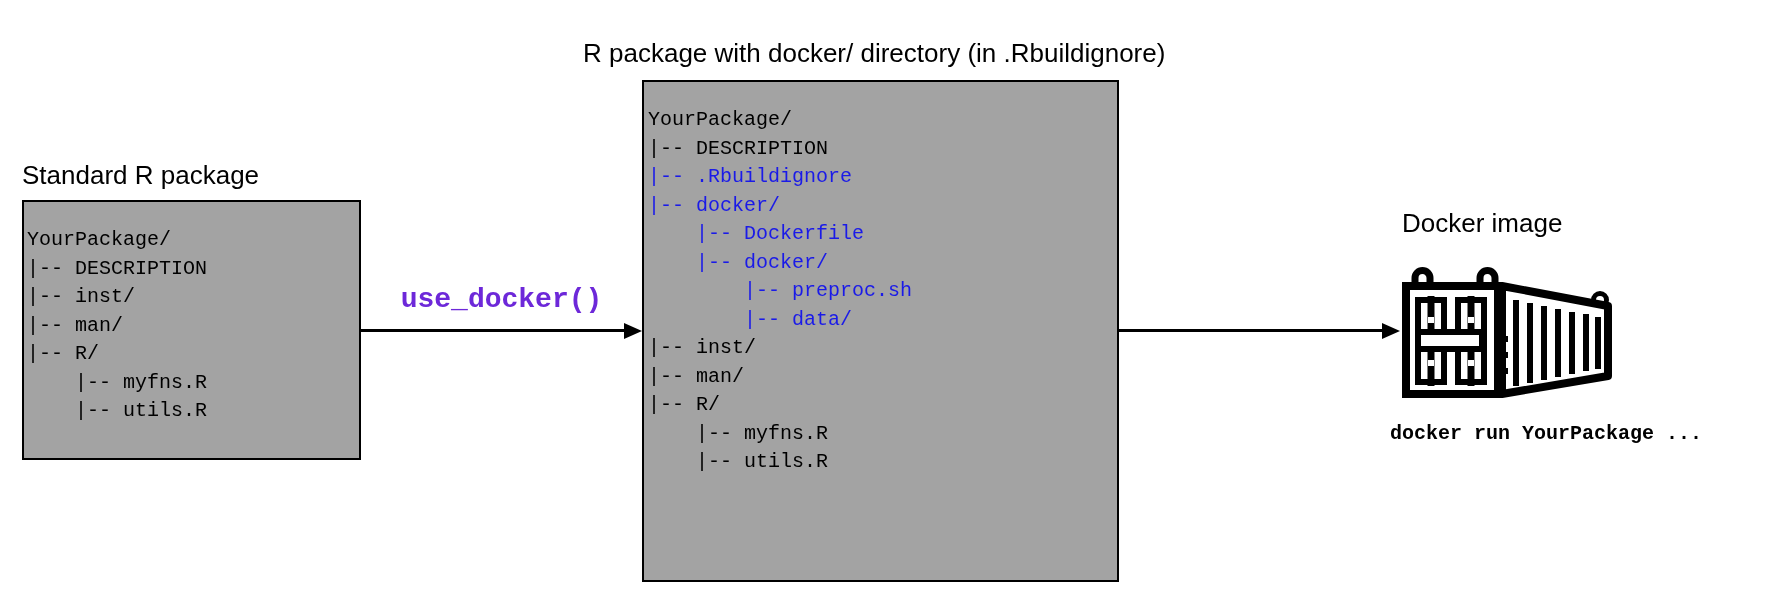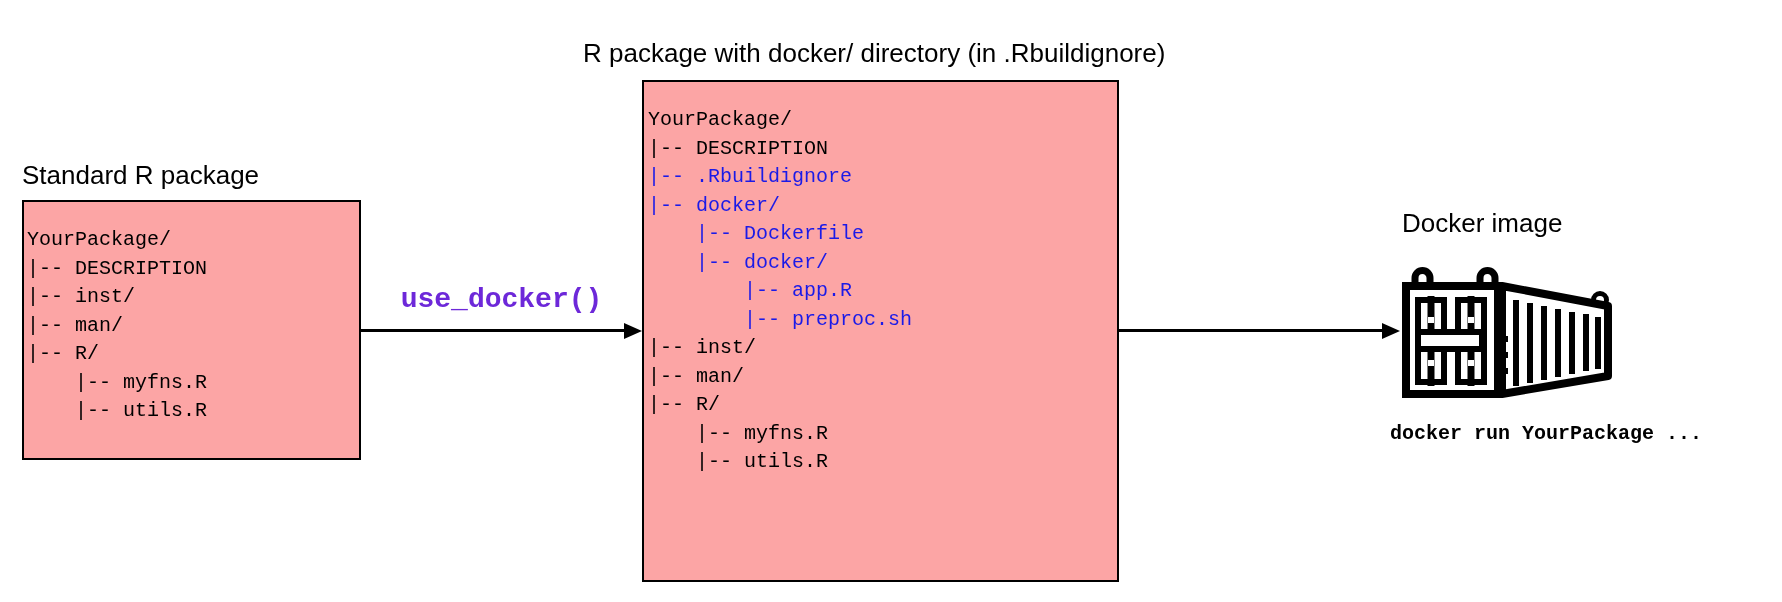--- a/index.html
+++ b/index.html
@@ -16,21 +16,21 @@
     position: absolute;
     text-align: left;
     font-size: 26px;
     line-height: 30px;
     white-space: nowrap;
     color: #000;
   }
   .pkg-box {
     position: absolute;
     border: 2px solid #000;
-    background: #fca5a5;
+    background: #a3a3a3;
     box-sizing: border-box;
   }
   .tree {
     font-family: "Liberation Mono", "DejaVu Sans Mono", monospace;
     font-size: 20px;
     line-height: 28.5px;
     color: #000;
   }
   .tree-line { white-space: pre; }
   .tree-line.highlight { color: var(--hl, #1A1AE8); }
@@ -110,22 +110,22 @@
 
   <div class="box-title mid-title">R package with docker/ directory (in .Rbuildignore)</div>
   <div class="pkg-box mid-box">
     <div class="tree">
         <div class="tree-line">YourPackage/</div>
         <div class="tree-line">|-- DESCRIPTION</div>
         <div class="tree-line highlight">|-- .Rbuildignore</div>
         <div class="tree-line highlight">|-- docker/</div>
         <div class="tree-line highlight">    |-- Dockerfile</div>
         <div class="tree-line highlight">    |-- docker/</div>
-        <div class="tree-line highlight">        |-- app.R</div>
         <div class="tree-line highlight">        |-- preproc.sh</div>
+        <div class="tree-line highlight">        |-- data/</div>
         <div class="tree-line">|-- inst/</div>
         <div class="tree-line">|-- man/</div>
         <div class="tree-line">|-- R/</div>
         <div class="tree-line">    |-- myfns.R</div>
         <div class="tree-line">    |-- utils.R</div>
       </div>
   </div>
 
   <div class="arrow-line line2"></div>
   <div class="arrow-head head2"></div>

